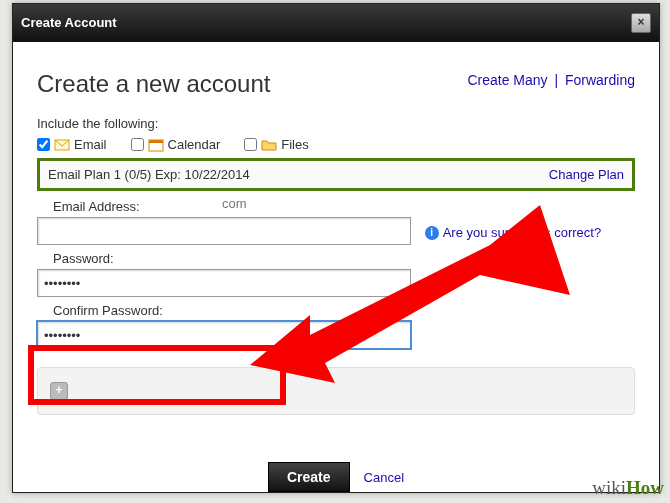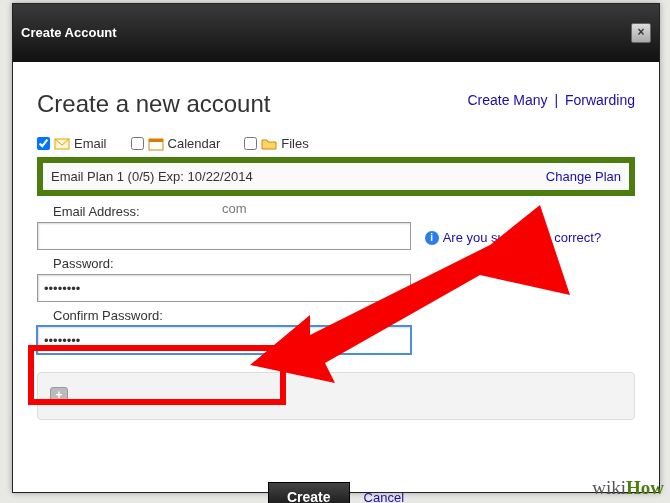--- a/index.html
+++ b/index.html
@@ -1,30 +1,30 @@
 <!DOCTYPE html>
 <html><head>
 <meta charset="utf-8">
 <style>
   html,body{margin:0;padding:0;width:670px;height:503px;font-family:Arial,Helvetica,sans-serif;font-size:13px;color:#333;background:#e8e8e4;overflow:hidden}
   .backdrop{position:absolute;inset:0;background:#e8e8e4}
   .dialog{position:absolute;left:12px;top:3px;width:646px;height:488px;background:#fff;border:1px solid #222;box-shadow:0 0 6px rgba(0,0,0,.3)}
-  .titlebar{height:26px;background:linear-gradient(#3a3a3a,#111);color:#fff;font-weight:bold;font-size:13px;line-height:26px;padding:16px 8px;display:flex;justify-content:space-between;align-items:center}
+  .titlebar{height:38px;background:linear-gradient(#3a3a3a,#111);color:#fff;font-weight:bold;font-size:13px;line-height:26px;padding:0 8px;display:flex;justify-content:space-between;align-items:center}
   .close-x{width:18px;height:18px;border:1px solid #666;background:linear-gradient(#ddd,#aaa);color:#333;font-size:12px;line-height:16px;text-align:center;cursor:pointer;border-radius:2px}
   .body{padding:18px 24px 0 24px;position:relative;height:calc(100% - 26px);box-sizing:border-box}
   h1{font-size:24px;font-weight:normal;margin:10px 0 18px 0;color:#333}
   .toplinks{position:absolute;right:24px;top:30px;font-size:14px}
   .link{color:#1a0dab;cursor:pointer}
   .sep{color:#1a0dab;margin:0 3px}
   .row{margin-bottom:6px}
   .include-row{display:flex;align-items:flex-start;gap:6px;margin-bottom:6px}
   .include-row label{display:inline-flex;align-items:center;margin-right:18px;gap:4px}
   input[type=checkbox]{margin:0;vertical-align:middle}
   .icon{width:16px;height:14px;display:inline-block;vertical-align:middle}
-  .planbox{border:6px solid #4d7c0f;background:#fafafa;padding:6px 8px;display:flex;justify-content:space-between;align-items:center;font-size:13px;margin-bottom:8px}
+  .planbox{border:3px solid #4d7c0f;background:#fafafa;padding:6px 8px;display:flex;justify-content:space-between;align-items:center;font-size:13px;margin-bottom:8px}
   .field-label{font-size:13px;margin:6px 0 3px 16px}
   .text-input{width:360px;height:22px;border:1px solid #999;box-shadow:inset 1px 1px 2px rgba(0,0,0,.15);padding:2px 6px;font-family:Arial;font-size:13px;color:#333;background:#fff}
   .email-domain{position:absolute;left:185px;color:#777;font-size:13px;margin-top:-21px;pointer-events:none}
   .hint{display:inline-flex;align-items:center;gap:4px;margin-left:10px;font-size:13px}
   .info-icon{width:14px;height:14px;display:inline-block;border-radius:50%;background:#2b7de9;color:#fff;font-size:10px;font-weight:bold;text-align:center;line-height:14px}
   .ok-icon{width:14px;height:14px;display:inline-block;border-radius:50%;background:#5cb85c;margin-left:10px;vertical-align:middle;position:relative}
   .ok-icon:after{content:"";position:absolute;left:3px;top:4px;width:5px;height:3px;border-left:2px solid #fff;border-bottom:2px solid #fff;transform:rotate(-45deg)}
   .focus-input{outline:2px solid #4a90d9;outline-offset:-1px}
   .options-box{margin-top:18px;border:1px solid #ddd;border-radius:4px;background:#f3f3f3;padding:14px 12px}
   .show-options{display:inline-flex;align-items:center;gap:6px}
@@ -48,20 +48,21 @@
   </div>
 
   <div class="body">
     <div class="toplinks">
       <span class="link">Create Many</span>
       <span class="sep">|</span>
       <span class="link">Forwarding</span>
     </div>
     <h1>Create a new account</h1>
 
+    <div class="row">Include the following:</div>
     <div class="include-row">
       <label>
         <input type="checkbox" checked="" style="">
         <span class="icon">
           <svg viewBox="0 0 16 14">
               <rect x="1" y="2" width="14" height="10" fill="#fff6d6" stroke="#e0a400"></rect>
               <path d="M1 2 L8 8 L15 2" fill="none" stroke="#e0a400"></path>
             </svg>
         </span>
         <span>Email</span>

